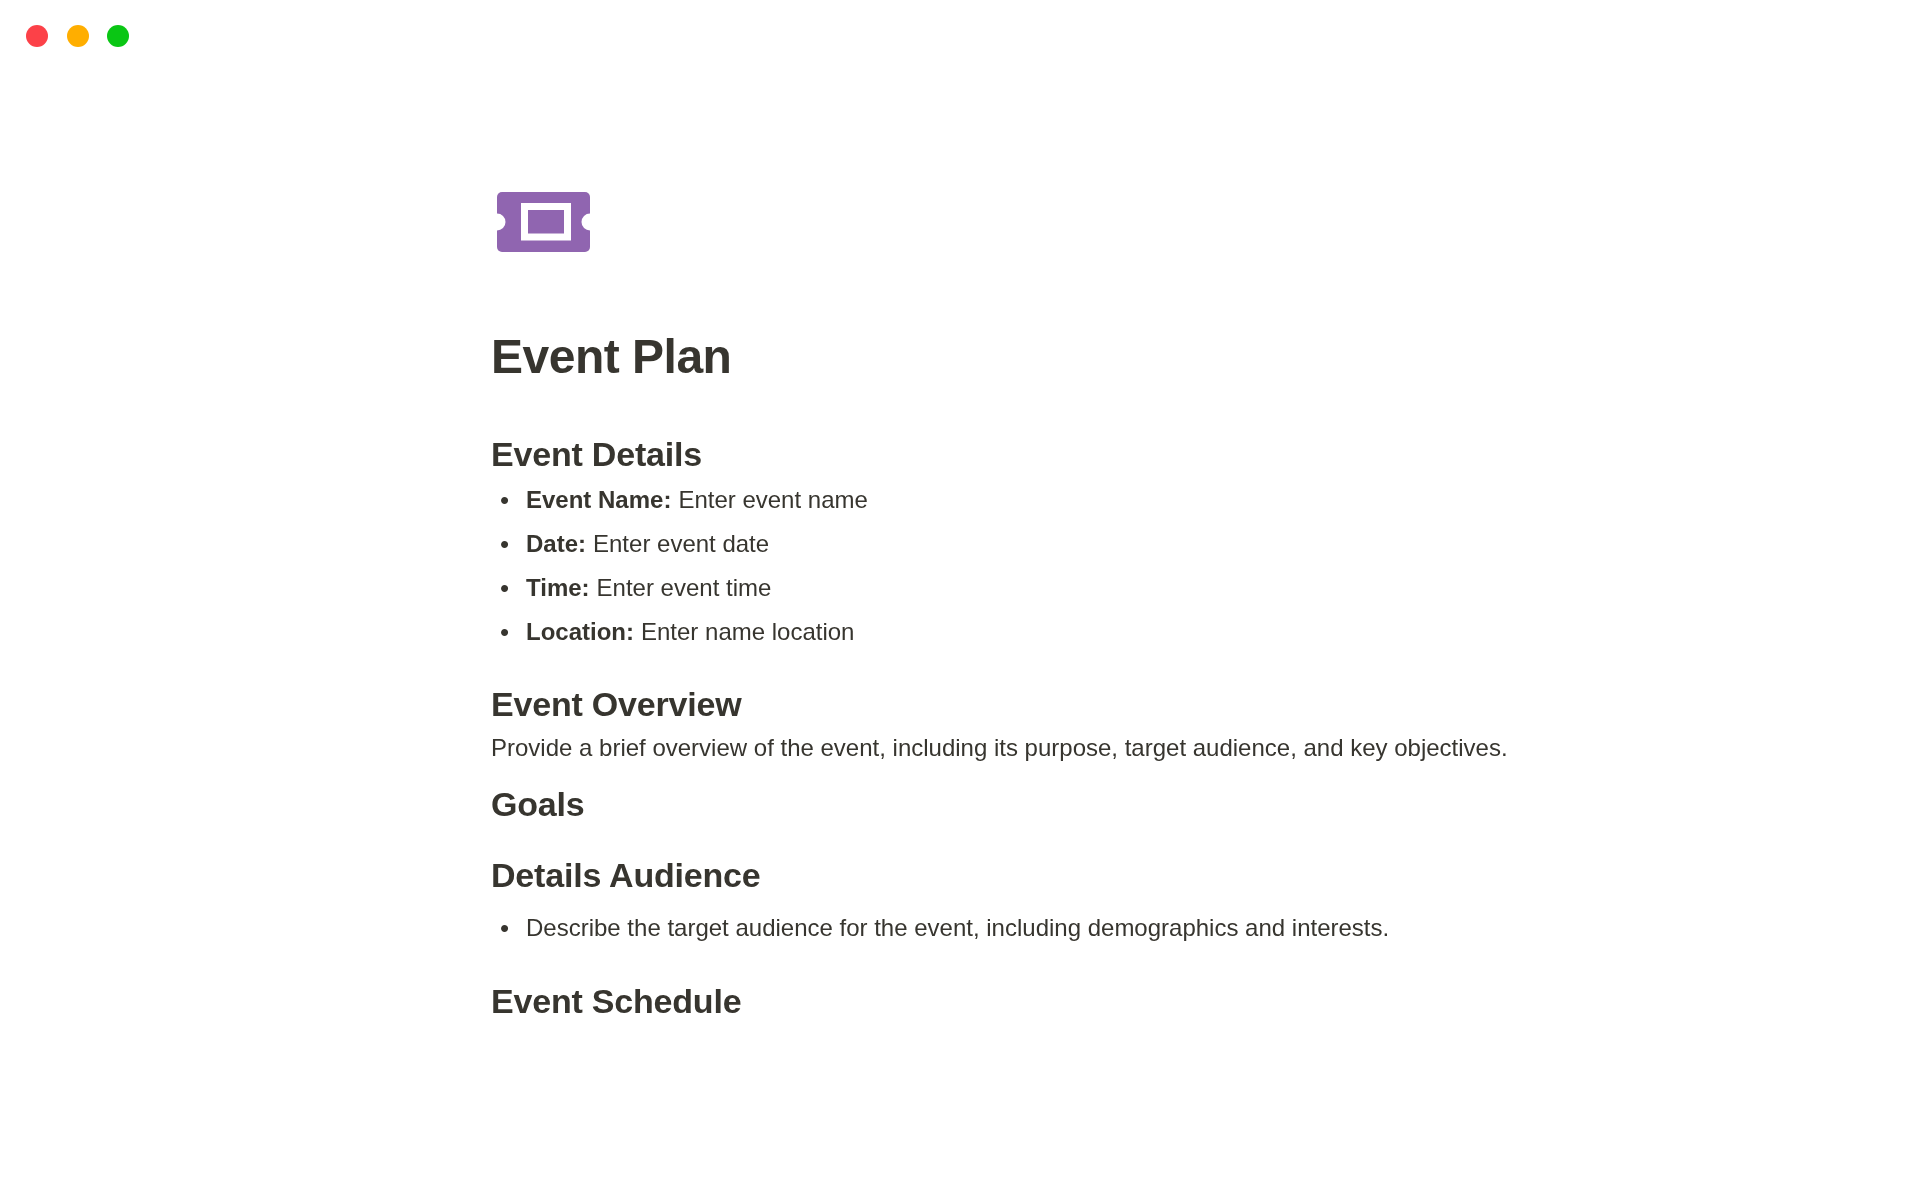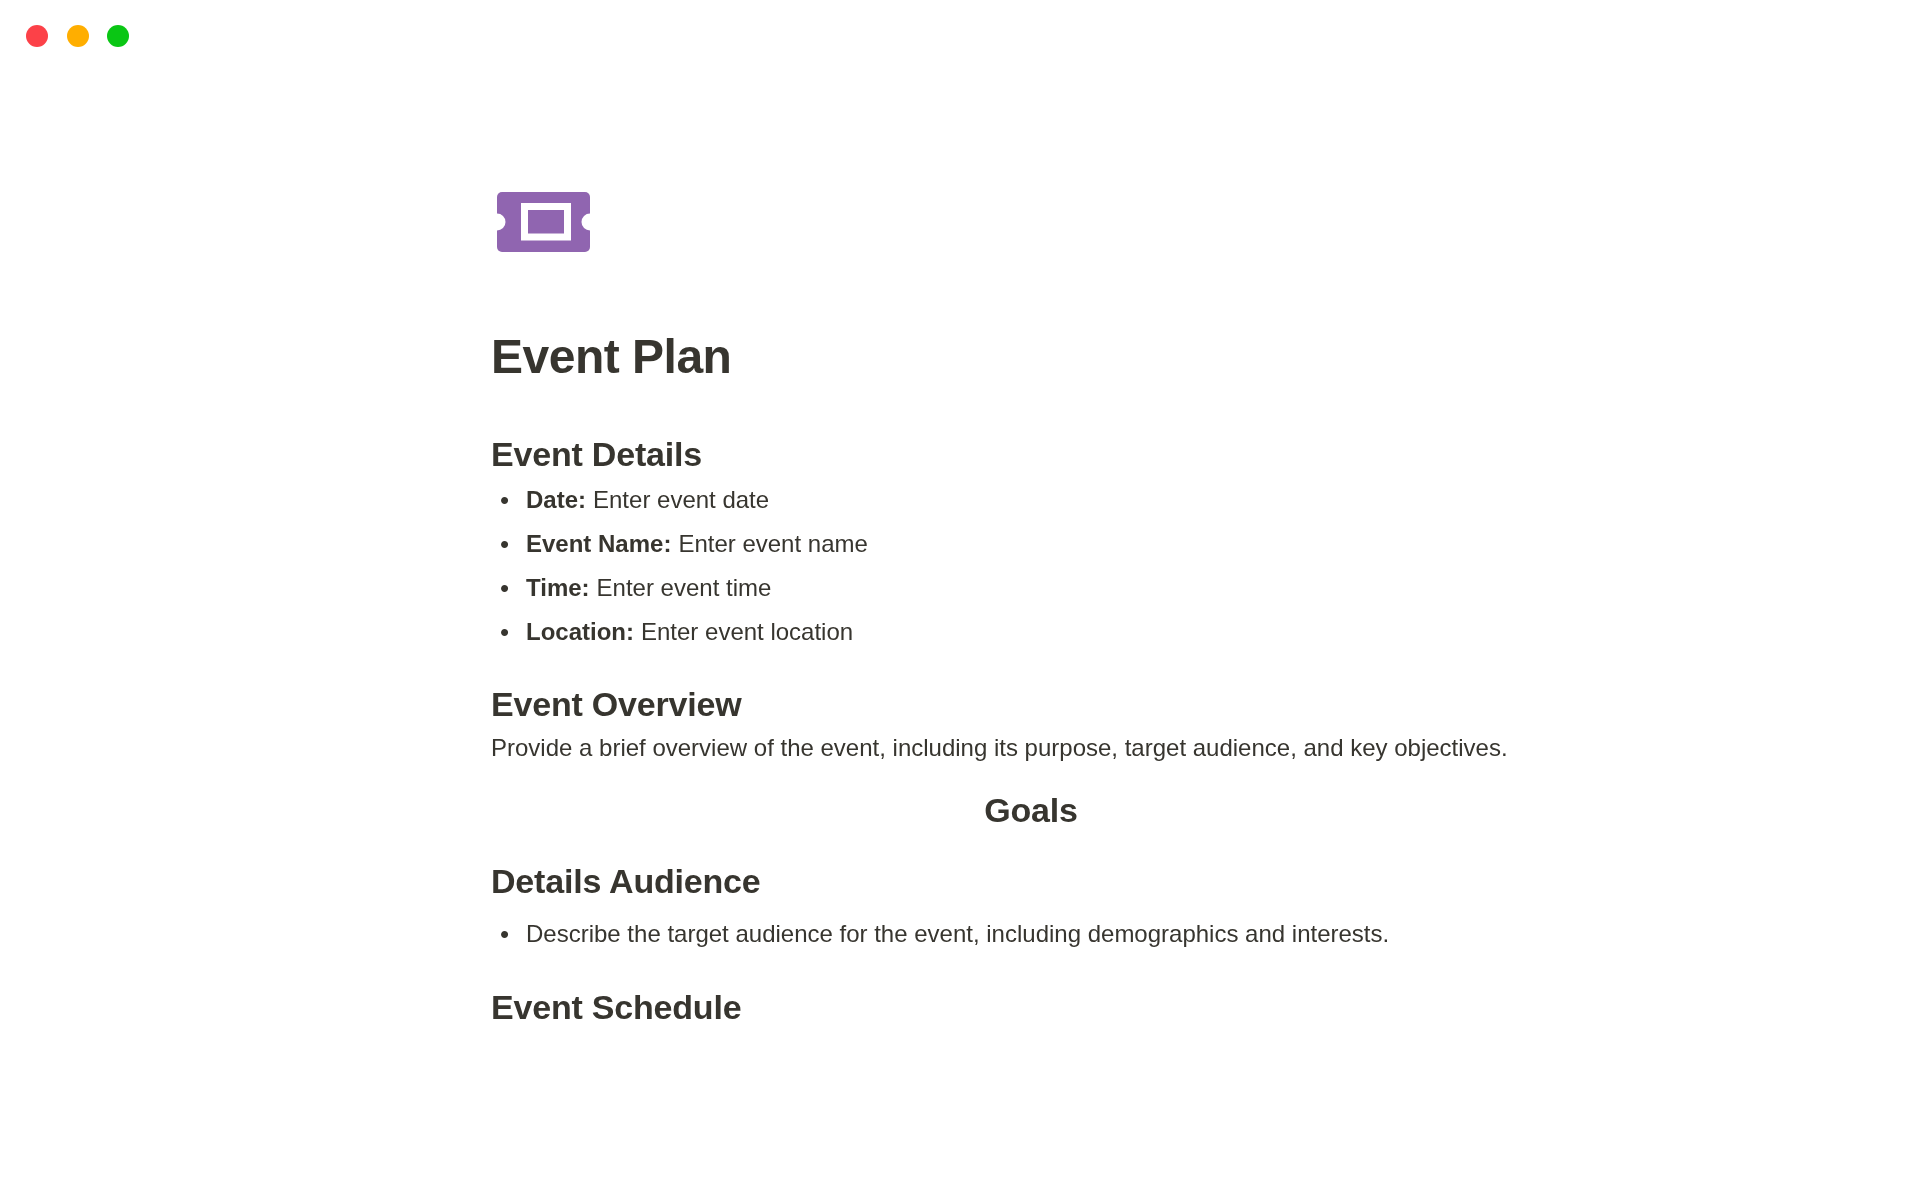--- a/index.html
+++ b/index.html
@@ -31,21 +31,21 @@
     letter-spacing: -0.5px;
   }
   h2.section-heading {
     font-size: 34px; line-height: 1.25; font-weight: 700;
     letter-spacing: -0.2px;
   }
   .mt-s0h { margin-top: 47px; }
   .mt-s0u { margin-top: 3px; }
   .mt-s1h { margin-top: 29px; }
   .mt-s1p { margin-top: 4px; }
-  .mt-s2h { margin-top: 23px; text-align: center; }
+  .mt-s2h { margin-top: 17px; }
   .mt-s2u { margin-top: 6px; }
   .mt-s3h { margin-top: 29px; }
   .mt-s3u { margin-top: 9px; }
   .mt-s4h { margin-top: 30px; }
 
   p.body-text { font-size: 24px; line-height: 36px; }
 
   ul.bullet-list { list-style: none; }
   ul.bullet-list li {
     position: relative;
@@ -82,30 +82,30 @@
         <circle cx="0" cy="30" r="8.5" fill="#FFFFFF"></circle>
         <circle cx="93" cy="30" r="8.5" fill="#FFFFFF"></circle>
       </svg>
     </div>
 
     <h1 class="page-title editable">Event Plan</h1>
 
     <h2 class="section-heading mt-s0h editable">Event Details</h2>
     <ul class="bullet-list mt-s0u">
       <li>
-        <span class="li-label">Date:</span><span>Enter event date</span>
+        <span class="li-label">Event Name:</span><span>Enter event name</span>
       </li>
       <li>
-        <span class="li-label">Event Name:</span><span>Enter event name</span>
+        <span class="li-label">Date:</span><span>Enter event date</span>
       </li>
       <li>
         <span class="li-label">Time:</span><span>Enter event time</span>
       </li>
       <li>
-        <span class="li-label">Location:</span><span>Enter event location</span>
+        <span class="li-label">Location:</span><span>Enter name location</span>
       </li>
     </ul>
 
     <h2 class="section-heading mt-s1h editable">Event Overview</h2>
     <p class="body-text mt-s1p editable">Provide a brief overview of the event, including its purpose, target audience, and key objectives.</p>
 
     <h2 class="section-heading mt-s2h editable">Goals</h2>
 
     <h2 class="section-heading mt-s3h editable">Details Audience</h2>
     <ul class="bullet-list mt-s3u">

